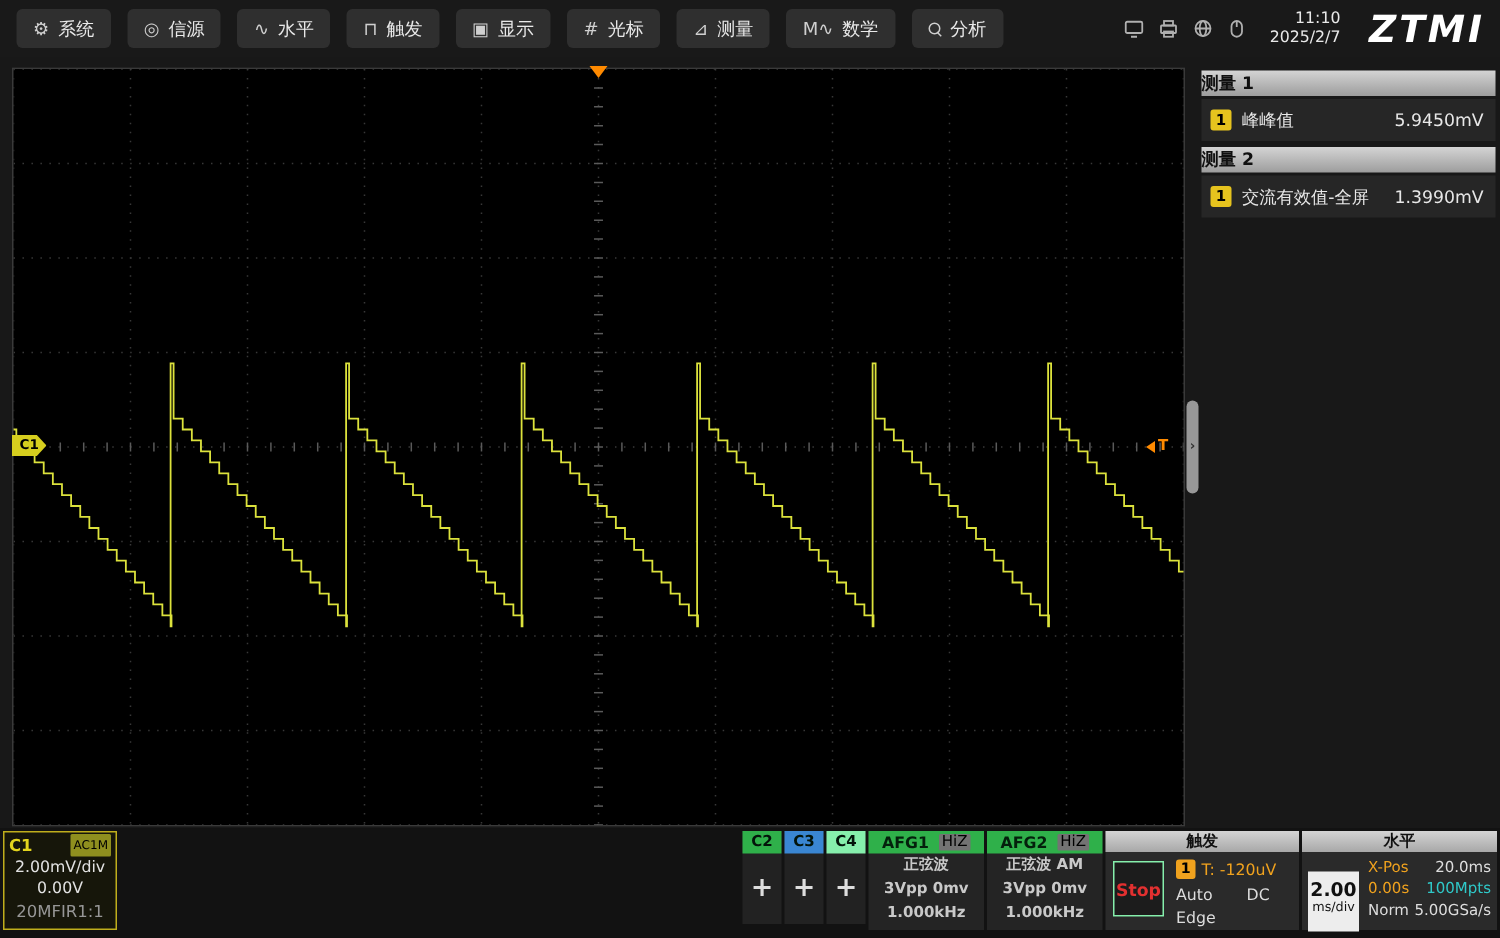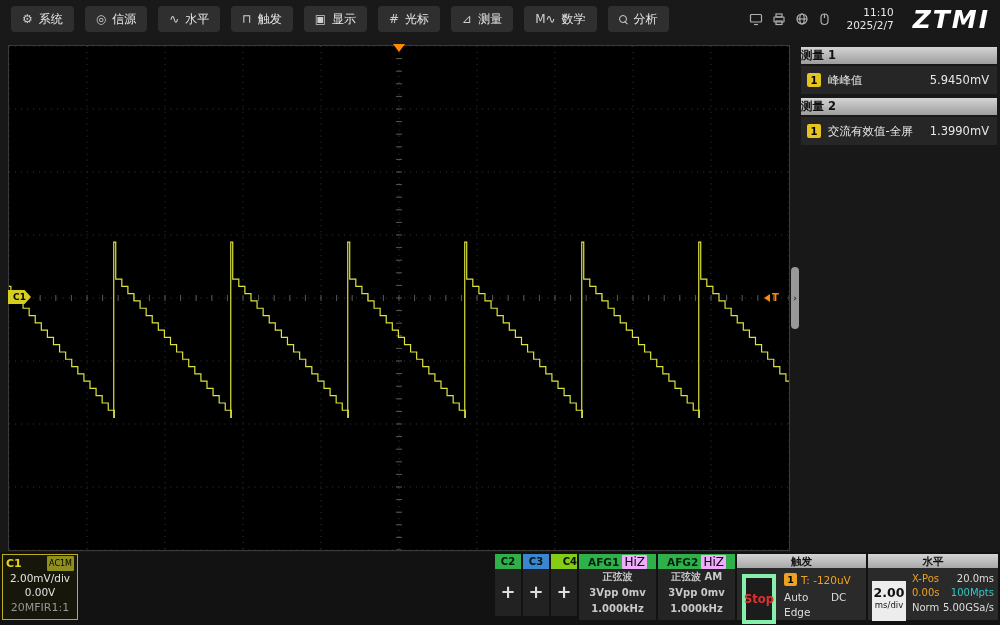--- a/index.html
+++ b/index.html
@@ -58,27 +58,27 @@
   .ch1-name { color:#e3d41e; font-weight:bold; font-size:11px; }
   .ch1-coupling { margin-left:auto; background:#8f8f1f; color:#000; font-size:8px; padding:3px 2px; border-radius:1px; }
   .ch1-line { text-align:center; color:#e2e2e2; font-size:10.5px; line-height:14px; }
   .ch1-foot { display:flex; justify-content:center; padding:2px 4px 0 4px; color:#969696; font-size:11px; }
   .addch { position:absolute; top:2px; width:26px; height:62px; background:#222; }
   .addch-head { height:15px; color:#03140a; font-weight:bold; font-size:10px; text-align:center; line-height:15px; }
   .addch-plus { color:#dddddd; font-size:18px; text-align:center; margin-top:12px; font-weight:bold; }
   .afg { position:absolute; top:2px; width:77px; height:66px; background:#242424; }
   .afg-head { height:15px; background:#2fb04a; display:flex; align-items:center; padding:0 9px; }
   .afg-name { color:#04200c; font-weight:bold; font-size:10.5px; }
-  .afg-hiz { margin-left:auto; background:#f0abfc; color:#000; font-size:12px; padding:0 2px; border-radius:1px; }
+  .afg-hiz { margin-left:auto; background:#737373; color:#000; font-size:10px; padding:0 2px; border-radius:1px; }
   .afg-line { text-align:center; color:#c9c9c9; font-size:10px; line-height:16px; white-space:nowrap;font-weight:bold; }
   .side-panel { position:absolute; top:2px; height:66px; background:#2a2a2a; }
   .panel-head { height:14px; background:linear-gradient(#d4d4d4,#a8a8a8); color:#111;
     font-size:10.5px; font-weight:bold; text-align:center; line-height:14px; }
   .panel-body { position:relative; height:52px; font-size:10.5px; }
-  .trig-stop { position:absolute; left:5px; top:6px; width:34px; height:50px; border:4px solid #86efac;
+  .trig-stop { position:absolute; left:5px; top:6px; width:34px; height:37px; border:1px solid #86efac;
     background:#1c1c1c; color:#e23030; font-weight:bold; font-size:11.5px;
     display:flex; align-items:center; justify-content:center; }
   .trig-badge { position:absolute; left:47px; top:5px; width:13px; height:13px; background:#f0a21e;
     color:#000; font-size:9.5px; font-weight:bold; text-align:center; line-height:13px; border-radius:2px; }
   .trig-level { position:absolute; left:64px; top:6px; color:#f0a21e; white-space:nowrap; }
   .trig-mode { position:absolute; left:47px; top:23px; color:#dddddd; }
   .trig-coupling { position:absolute; left:94px; top:23px; color:#dddddd; }
   .trig-type { position:absolute; left:47px; top:38px; color:#dddddd; }
   .h-scale { position:absolute; left:4px; top:5px; width:34px; height:40px; background:#ededed;
     color:#111; text-align:center;margin-top:8px; }
@@ -321,21 +321,21 @@
 
   <div class="addch" style="left:495px;">
     <div class="addch-head" style="background:#2fb04a;">C2</div>
     <div class="addch-plus">+</div>
   </div>
   <div class="addch" style="left:523px;">
     <div class="addch-head" style="background:#3a86d2;">C3</div>
     <div class="addch-plus">+</div>
   </div>
   <div class="addch" style="left:551px;">
-    <div class="addch-head" style="background:#84cc16;text-align:right;">C4</div>
+    <div class="addch-head" style="background:#86efac;">C4</div>
     <div class="addch-plus">+</div>
   </div>
 
   <div class="afg" style="left:579px;">
     <div class="afg-head">
       <span class="afg-name">AFG1</span>
       <span class="afg-hiz">HiZ</span>
     </div>
     <div class="afg-line">正弦波</div>
     <div class="afg-line">3Vpp 0mv</div>

